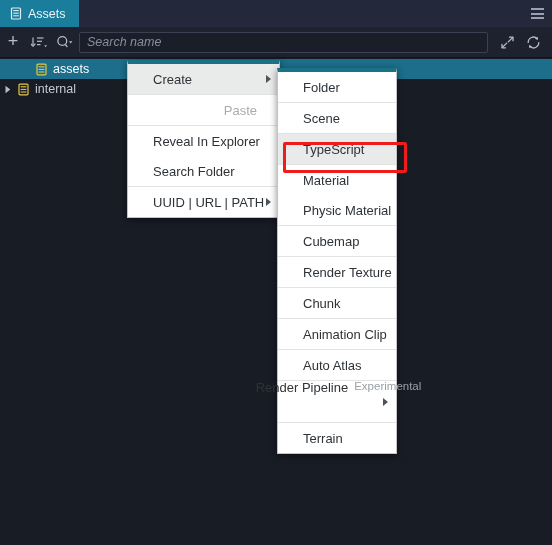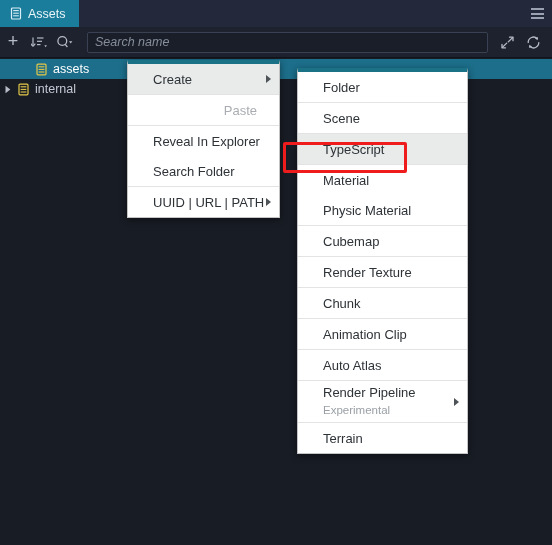--- a/index.html
+++ b/index.html
@@ -41,21 +41,21 @@
     display: flex; align-items: center;
     border-bottom: 1px solid #11141b;
   }
   .tb-icon {
     width: 26px; height: 31px;
     display: flex; align-items: center; justify-content: center;
     color: #b6bcc8;
   }
   .tb-icon.plus { font-size: 18px; line-height: 1; padding-bottom: 2px; }
   .search-wrap {
-    flex: 1; height: 21px; margin: 0 6px 0 9px;
+    flex: 1; height: 21px; margin: 0 6px 0 1px;
     background: #15192160;
     border: 1px solid #3a4152;
     border-radius: 2px;
     display: flex; align-items: center;
   }
   .search-input {
     width: 100%; height: 100%;
     background: transparent; border: 0; outline: none;
     color: #c9cfdb;
     font-family: "Liberation Sans", sans-serif;
@@ -83,33 +83,33 @@
   
   .menu {
     position: absolute;
     background: #ffffff;
     border: 1px solid #c4c4c4;
     border-top: 4px solid #1b7186;
     box-shadow: 0 2px 7px rgba(0,0,0,0.45);
     padding: 0;
   }
   #menu-create { left: 127px; top: 60px; width: 153px; }
-  #menu-sub    { left: 277px; top: 68px; width: 171px; margin-left: 20px; }
+  #menu-sub    { left: 277px; top: 68px; width: 120px; }
 
   .mi {
     position: relative;
     display: flex; align-items: center;
     height: 30px;
     padding: 0 22px 0 25px;
     color: #2e3338;
     font-size: 13px;
     white-space: nowrap;
     line-height: 1;
   }
-  .mi.two-line { height: 41px; flex-direction: column; align-items: flex-start; justify-content: center; gap: 6px; }
+  .mi.two-line { height: 41px; align-items: flex-start; justify-content: center; gap: 6px; }
   .mi .sub-note { font-size: 11.5px; color: #9aa0a6; }
   .mi.hl { background: #e9eaea; }
   .mi.disabled { color: #a9adb2; justify-content: flex-end; }
   .mi-arrow {
     position: absolute; right: 8px; top: 50%; transform: translateY(-50%);
     width: 0; height: 0;
     border-left: 5px solid #4d5357;
     border-top: 4px solid transparent;
     border-bottom: 4px solid transparent;
   }

